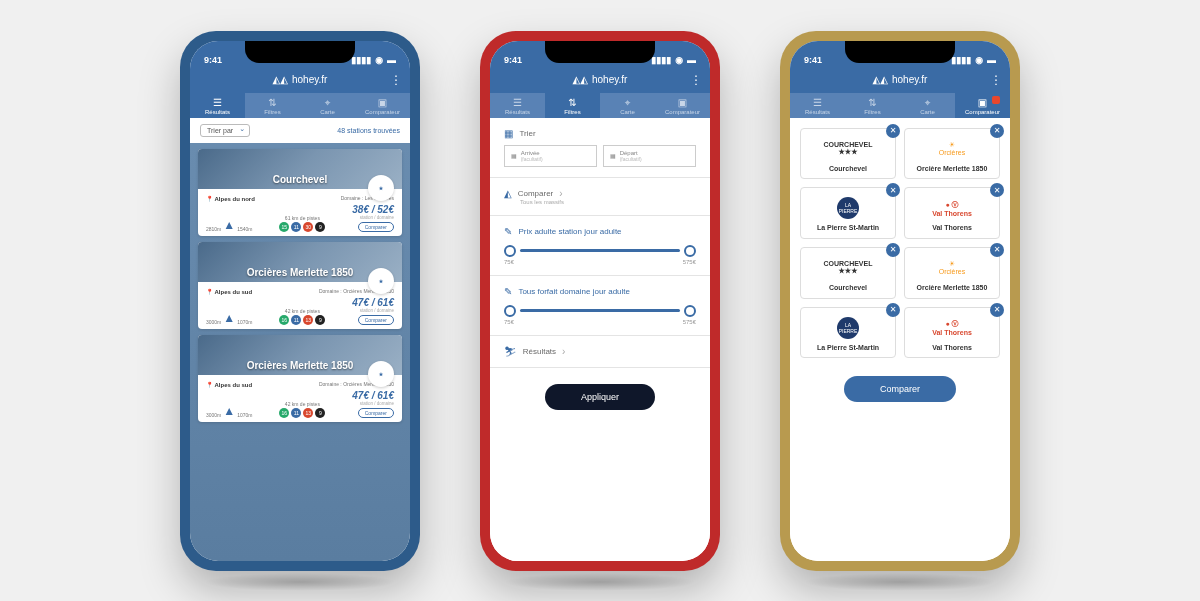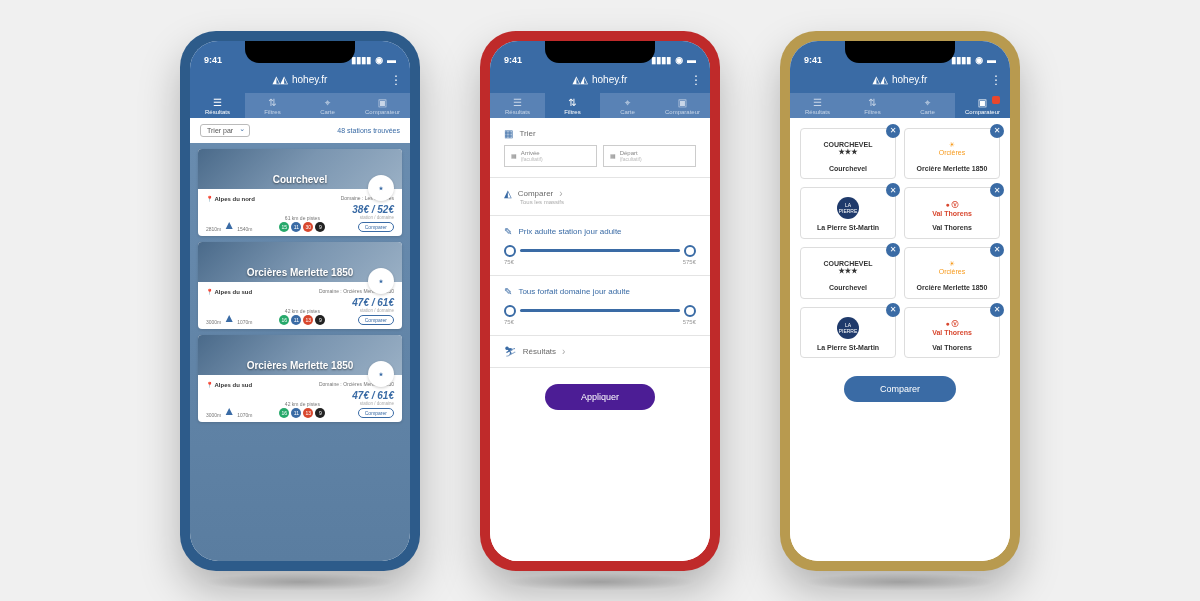--- a/index.html
+++ b/index.html
@@ -189,21 +189,21 @@
 .filter-icon { color: #3a6ba5; font-size: 10px; }
 .filter-sub { font-size: 6px; color: #aaa; margin-left: 16px; }
 .chevron { float: right; color: #aaa; font-size: 10px; }
 .date-boxes { display: flex; gap: 6px; margin-top: 6px; }
 .date-box { flex: 1; border: 1px solid #ccc; padding: 4px 6px; font-size: 6px; color: #888; display: flex; align-items: center; gap: 4px; }
 .date-box-sub { font-size: 5px; color: #bbb; display: block; }
 .slider-row { display: flex; align-items: center; gap: 4px; margin-top: 8px; }
 .slider-handle { width: 12px; height: 12px; border-radius: 50%; background: #fff; border: 2px solid #3a6ba5; }
 .slider-track { flex: 1; height: 3px; background: #3a6ba5; border-radius: 2px; }
 .slider-labels { display: flex; justify-content: space-between; font-size: 6px; color: #999; margin-top: 2px; }
-.apply-btn { background: #4c1d95; color: #fff; border-radius: 16px; padding: 8px 36px; font-size: 9px; margin: 16px auto 0; display: block; border: none; text-align: right; }
+.apply-btn { background: #0f172a; color: #fff; border-radius: 16px; padding: 8px 36px; font-size: 9px; margin: 16px auto 0; display: block; border: none; text-align: right; }
 
 
 .compare-grid { display: grid; grid-template-columns: 1fr 1fr; gap: 8px; padding: 10px; }
 .compare-card {
   border: 1px solid #ddd;
   border-radius: 4px;
   padding: 8px 4px 6px;
   text-align: center;
   position: relative;
 }

